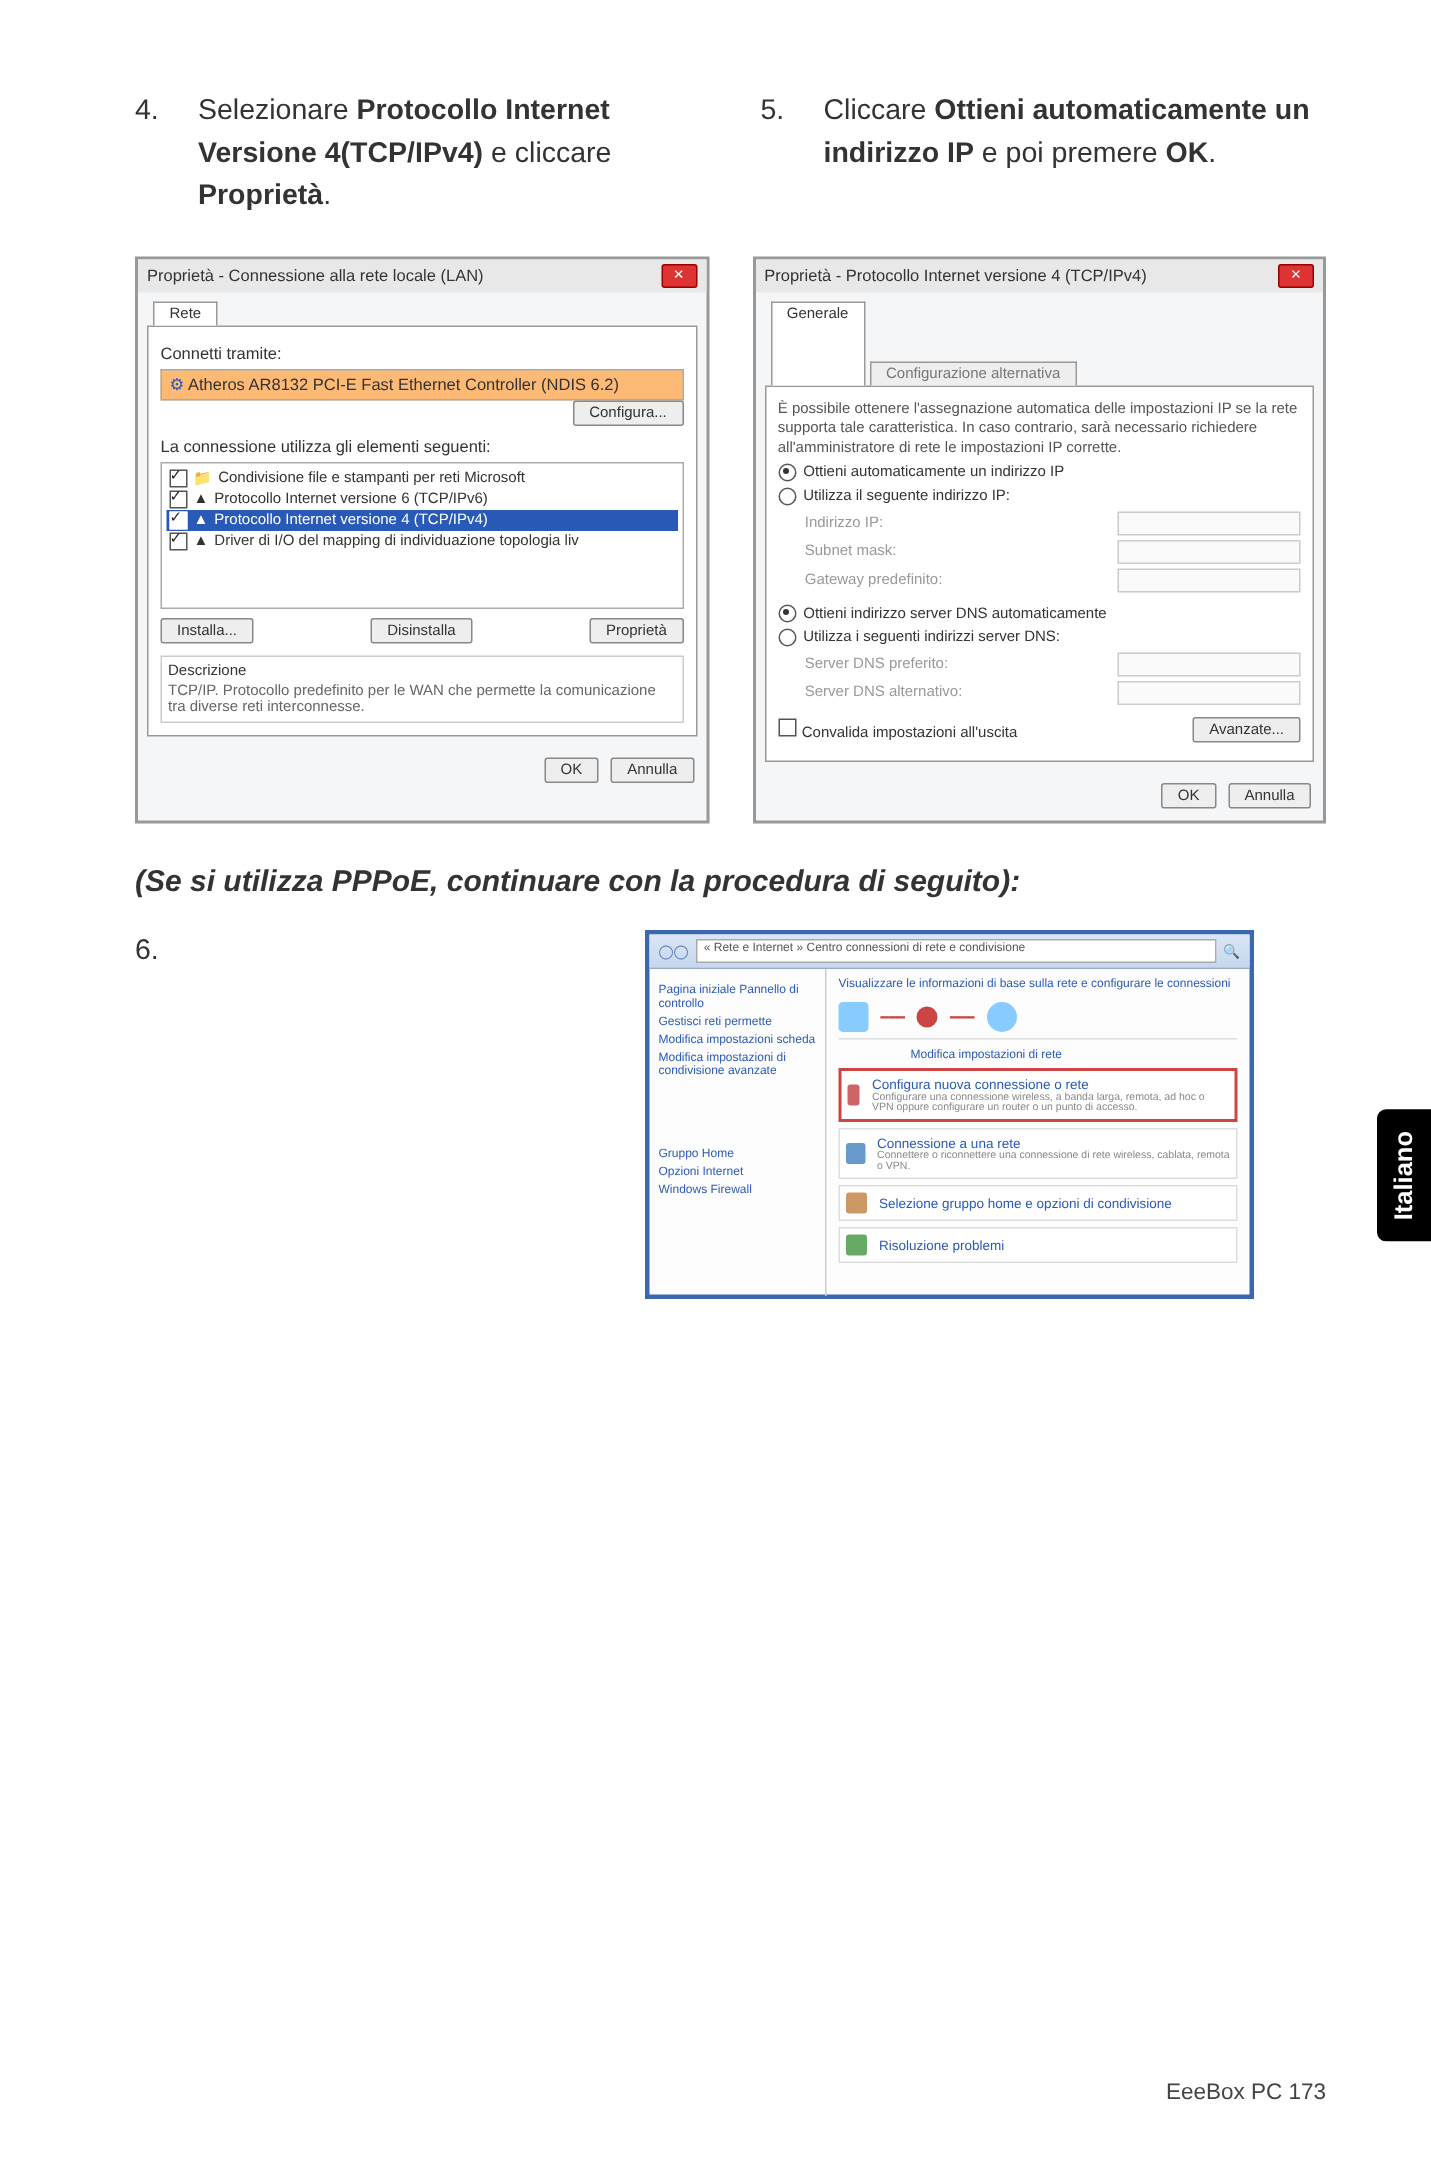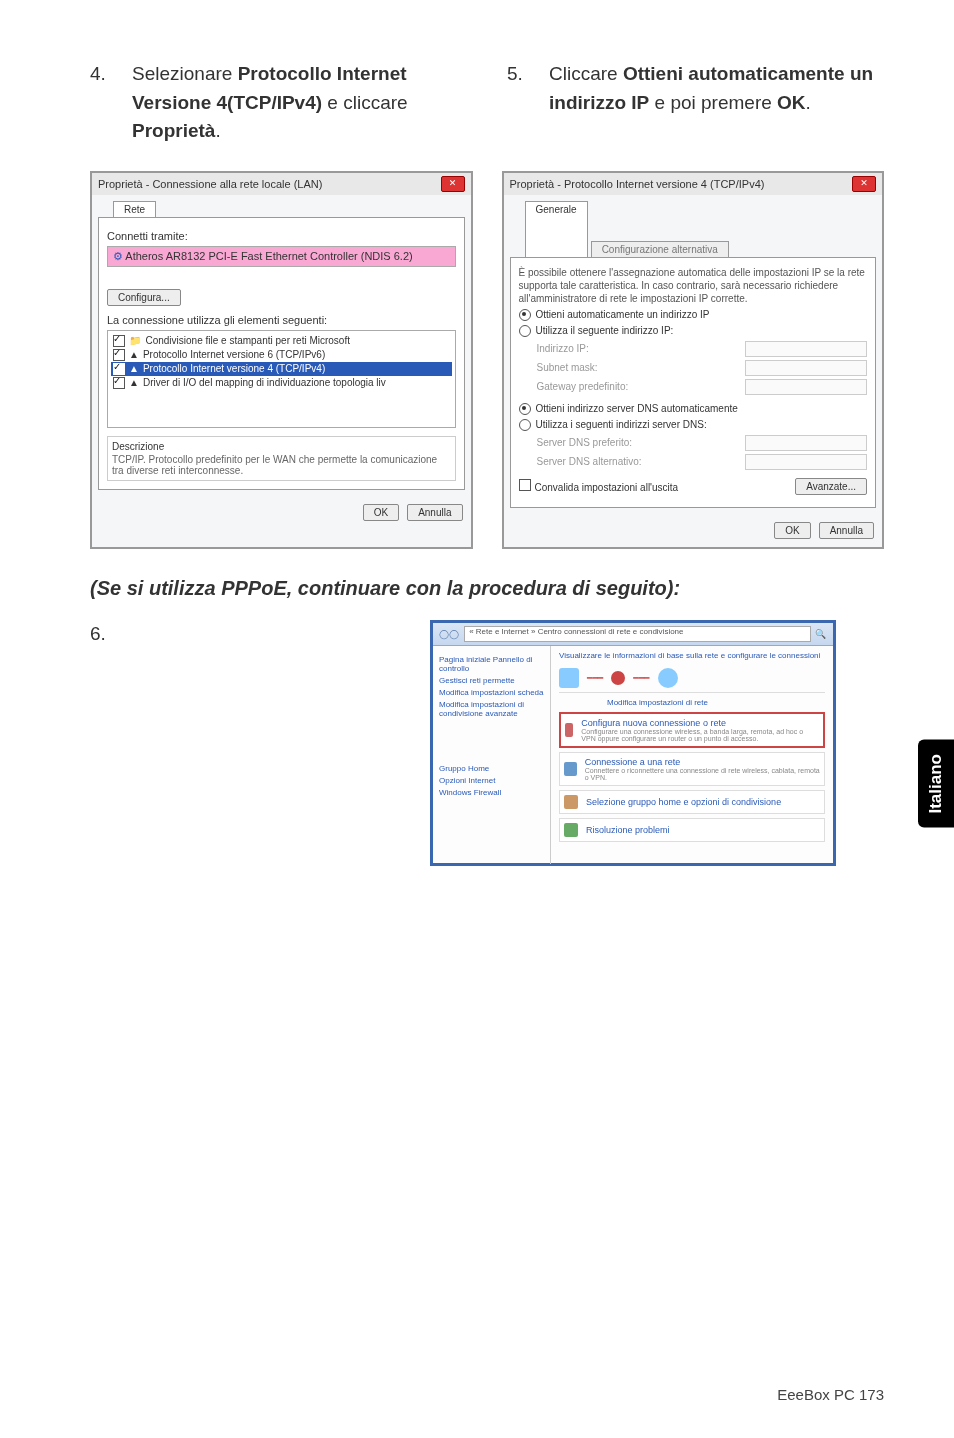--- a/index.html
+++ b/index.html
@@ -9,26 +9,26 @@
   .step{display:flex;gap:20px;font-size:19px;line-height:1.5;}
   .step .num{min-width:22px;}
   .step b{font-weight:bold;}
   
   .dials{display:flex;gap:29px;margin-top:5px;}
   .dlg{border:2px solid #999;background:#f4f6f8;font-size:11px;position:relative;}
   .dlg1{width:380px;}
   .dlg2{width:380px;}
   .titlebar{background:#e8e8e8;padding:3px 6px;display:flex;align-items:center;justify-content:space-between;}
   .titlebar .xbtn{background:#d33;color:#fff;width:22px;height:14px;text-align:center;line-height:13px;font-size:9px;border:1px solid #900;border-radius:2px;}
-  .tabrow{display:flex;gap:3px;padding:6px 6px 0 21px;}
+  .tabrow{display:flex;gap:3px;padding:6px 6px 0 10px;}
   .tab{border:1px solid #999;border-bottom:none;padding:2px 10px;background:#fff;font-size:10px;}
   .tab.inactive{background:#eee;color:#777;margin-top:40px;}
   .pane{border:1px solid #999;margin:0 6px 6px 6px;background:#fff;padding:8px;}
   .fieldrow{margin:4px 0;}
-  .whitebox{border:1px solid #aaa;background:#f9a8d4;padding:3px 5px;margin-top:2px;}
+  .whitebox{border:1px solid #aaa;background:#fdba74;padding:3px 5px;margin-top:2px;}
   .listbox{border:1px solid #aaa;height:90px;overflow:hidden;padding:3px;position:relative;}
   .listbox .hl{background:#2a5ab8;color:#fff;padding:1px 2px;font-size:10px;}
   .listrow{display:flex;align-items:center;gap:4px;font-size:10px;padding:1px 2px;}
   .chk{width:10px;height:10px;border:1px solid #555;display:inline-block;background:#fff;position:relative;}
   .chk::after{content:"✓";position:absolute;left:-1px;top:-3px;font-size:10px;color:#222;}
   .btn{border:1px solid #888;background:#eee;padding:2px 10px;font-size:10px;border-radius:2px;display:inline-block;}
   .btnrow{display:flex;justify-content:space-between;margin-top:6px;}
   .descr{border:1px solid #ccc;padding:4px;margin-top:8px;font-size:10px;color:#666;}
   .dlgfoot{display:flex;justify-content:flex-end;gap:8px;padding:8px;}
   
@@ -90,34 +90,39 @@
         <span class="xbtn">✕</span>
       </div>
       <div class="tabrow">
           <div class="tab">Rete</div>
         </div>
       <div class="pane">
         <div class="fieldrow">Connetti tramite:</div>
         <div class="whitebox">
           <span style="color:#2a5ab8;">⚙</span> <span>Atheros AR8132 PCI-E Fast Ethernet Controller (NDIS 6.2)</span>
         </div>
-        <div style="margin-top:22px;">
+        <div style="text-align:right;margin-top:0;">
           <span class="btn">Configura...</span>
         </div>
         <div class="fieldrow" style="margin-top:8px;">La connessione utilizza gli elementi seguenti:</div>
         <div class="listbox">
           <div class="listrow">
               <span class="chk"></span> 
               <span style="color:#c70;">📁</span> 
               <span>Condivisione file e stampanti per reti Microsoft</span>
             </div>
           <div class="listrow"><span class="chk"></span> ▲ <span>Protocollo Internet versione 6 (TCP/IPv6)</span></div>
           <div class="listrow hl"><span class="chk" style="border-color:#fff;"></span> ▲ <span>Protocollo Internet versione 4 (TCP/IPv4)</span></div>
           <div class="listrow"><span class="chk"></span> ▲ <span>Driver di I/O del mapping di individuazione topologia liv</span></div>
         </div>
+        <div class="btnrow">
+          <span class="btn">Installa...</span>
+          <span class="btn">Disinstalla</span>
+          <span class="btn">Proprietà</span>
+        </div>
         <div class="descr">
           <div style="color:#333;margin-bottom:2px;">Descrizione</div>
           <div>TCP/IP. Protocollo predefinito per le WAN che permette la comunicazione tra diverse reti interconnesse.</div>
         </div>
       </div>
       <div class="dlgfoot">
         <span class="btn">OK</span>
         <span class="btn">Annulla</span>
       </div>
     </div>
@@ -148,21 +153,21 @@
             </div>
           <div class="grid2">
               <span class="greyt">Subnet mask:</span>
               <span class="ipin"></span>
             </div>
           <div class="grid2">
               <span class="greyt">Gateway predefinito:</span>
               <span class="ipin"></span>
             </div>
         </div>
-        <div class="radiorow" style="margin-top:8px;">
+        <div class="radiorow" style="margin-top:8px;align-items:flex-end;">
             <span class="radio sel"></span>
             <span>Ottieni indirizzo server DNS automaticamente</span>
           </div>
         <div class="radiorow">
             <span class="radio"></span>
             <span>Utilizza i seguenti indirizzi server DNS:</span>
           </div>
         <div style="padding-left:18px;">
           <div class="grid2">
               <span class="greyt">Server DNS preferito:</span>

